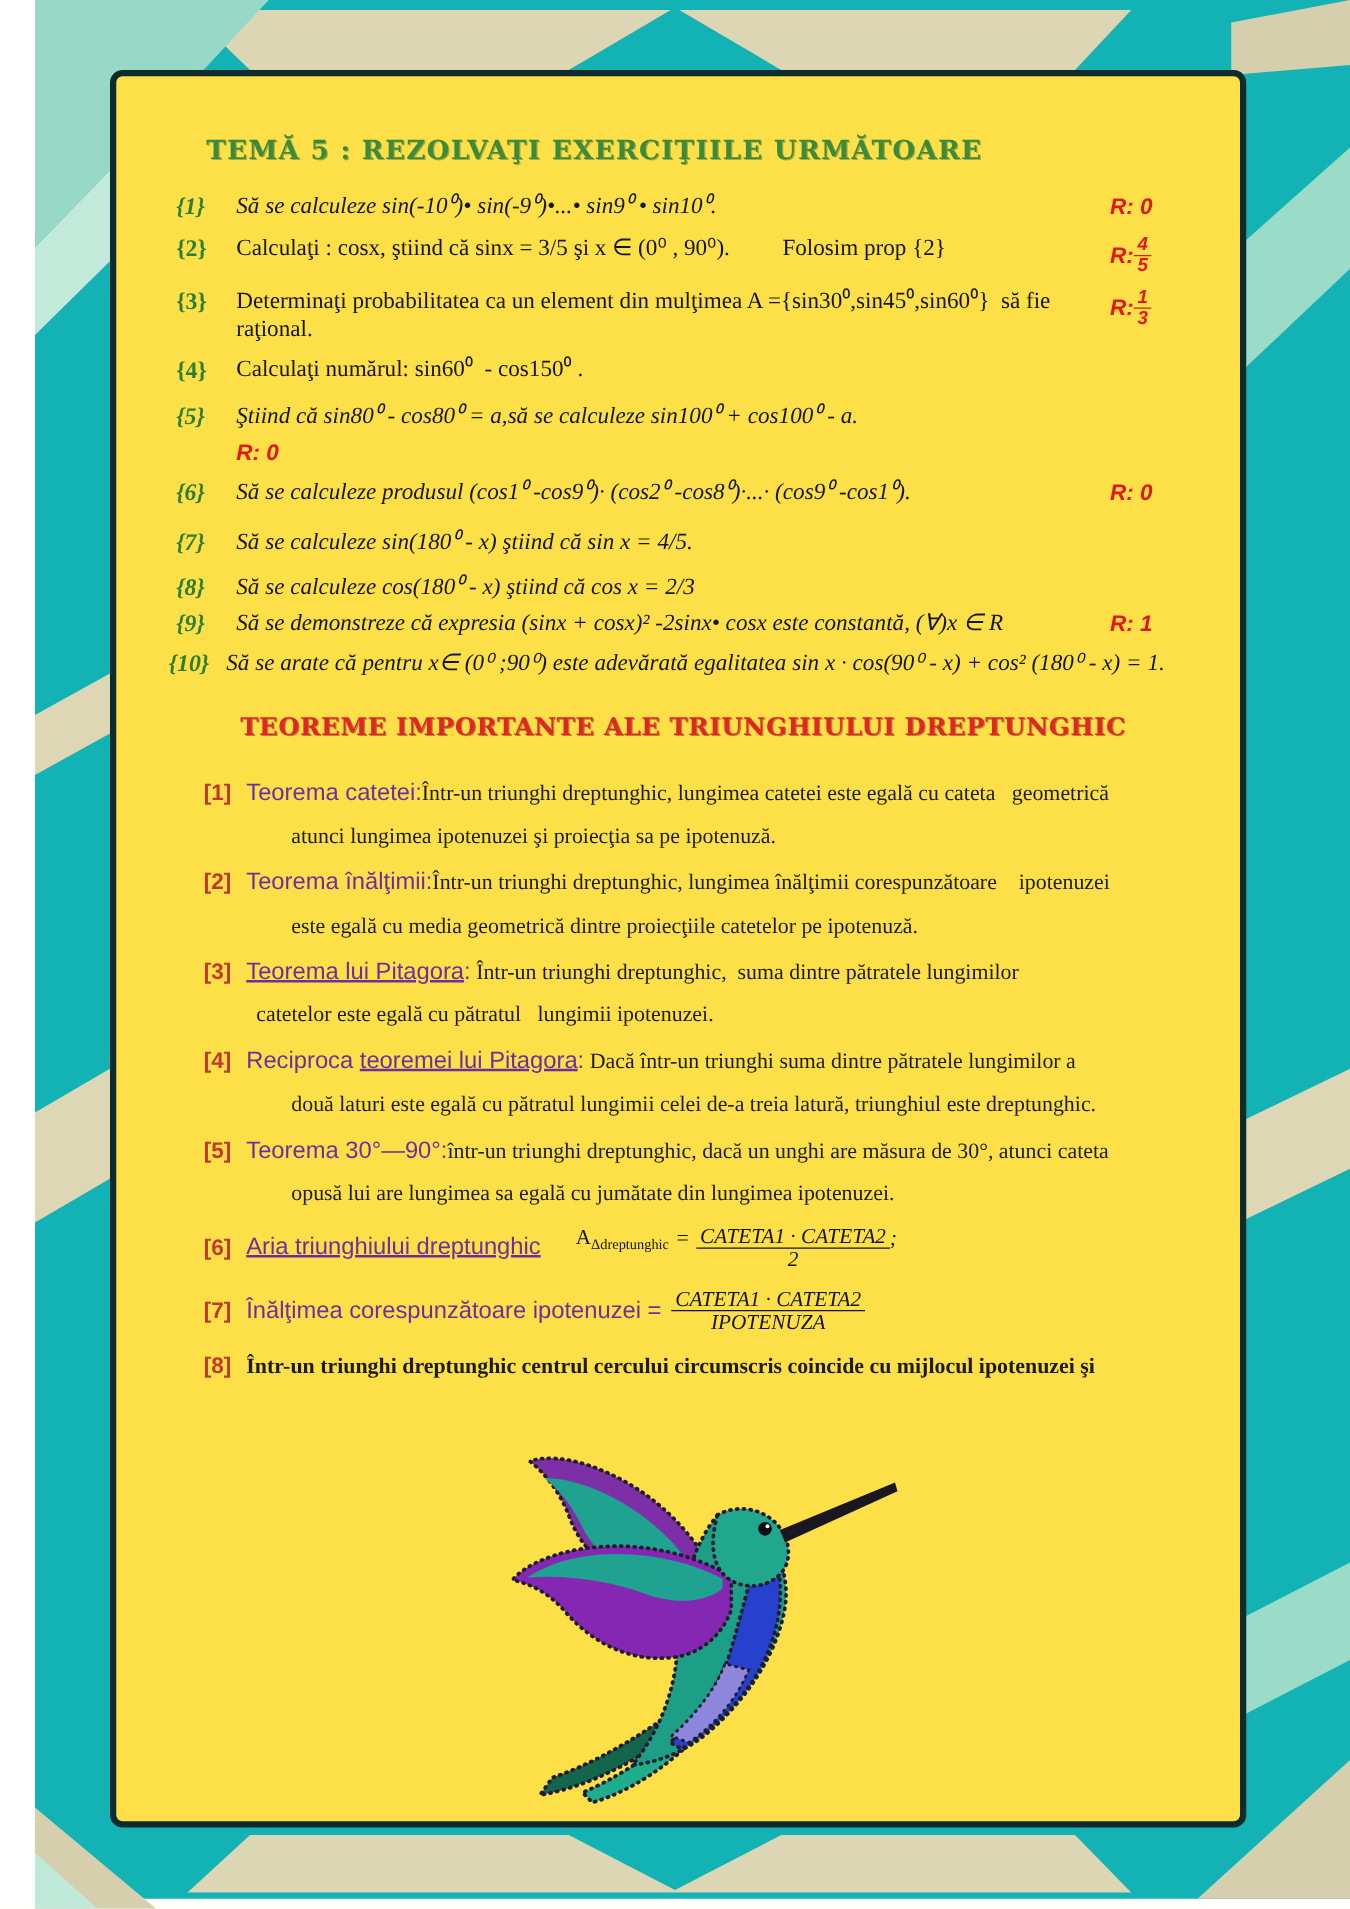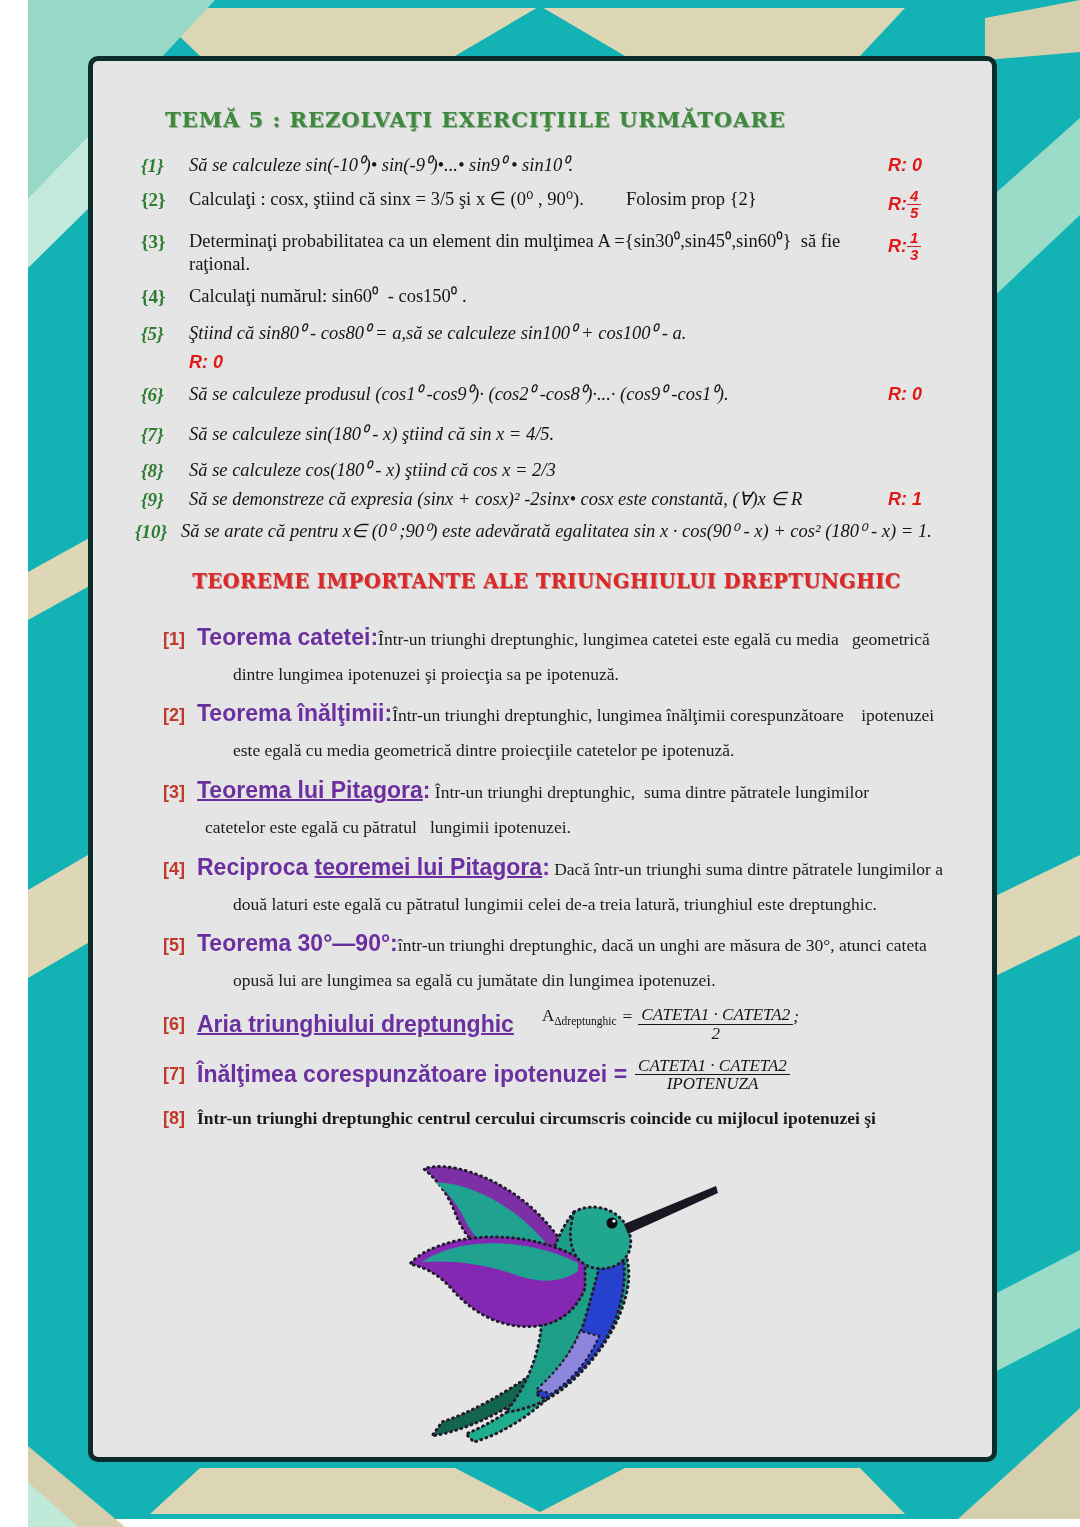--- a/index.html
+++ b/index.html
@@ -1,20 +1,20 @@
 <!DOCTYPE html>
 <html><head>
 <meta charset="utf-8">
 <style>
   html,body{margin:0;padding:0;background:#ffffff;}
   .canvas{position:relative;width:1080px;height:1527px;margin:0 auto;overflow:hidden;
           font-family:"Liberation Serif", serif;}
   .frame-svg{position:absolute;inset:0;z-index:0;}
   .page{position:absolute;left:88px;top:56px;width:899px;height:1396px;z-index:1;
-        background:#e5e5e5;border:5px solid #0d2b2a;border-radius:10px;overflow:hidden;}
+        background:#fde047;border:5px solid #0d2b2a;border-radius:10px;overflow:hidden;}
   .content{padding:46px 40px 0 48px;}
   .keep-ws{white-space:pre-wrap;}
 
   .doc-title{font-family:"DejaVu Serif", serif;font-weight:bold;font-size:21px;
              color:#3c8a3c;letter-spacing:1px;margin:0 0 22px 24px;
              text-shadow:1px 1px 0 rgba(25,70,25,.35);}
 
   .ex{display:flex;align-items:flex-start;font-size:18.5px;color:#151515;line-height:1.25;}
   .ex .num{flex:none;width:48px;font-weight:bold;color:#2e7d32;font-size:19px;}
   .ex.it .num,.ex.it .body{font-style:italic;}
@@ -35,22 +35,22 @@
   .mb12{margin-bottom:12px}.mb14{margin-bottom:14px}.mb16{margin-bottom:16px}
 
   .section-title{font-family:"DejaVu Serif", serif;font-weight:bold;font-size:19.5px;
                  color:#e02626;text-align:center;letter-spacing:.5px;margin:26px 0 30px 0;
                  text-shadow:1px 1px 0 rgba(120,10,10,.45);}
 
   .th{margin:0 0 12px 22px;font-size:17.5px;color:#1b1b1b;line-height:1.3;}
   .th .l1{display:flex;align-items:baseline;}
   .tnum{flex:none;font-family:"Liberation Sans", sans-serif;font-weight:bold;
         color:#c0392b;font-size:18px;margin-right:12px;}
-  .ttl{font-family:"Liberation Sans", sans-serif;font-weight:bold;color:#6b2fa0;
-       font-size:23px;}
+  .ttl{font-family:"Liberation Sans", sans-serif;font-weight:normal;color:#6b2fa0;
+       font-size:19px;}
   .ttl.u{text-decoration:underline;text-decoration-thickness:2px;}
   .tbody{}
   .l2{margin:10px 0 14px 70px;}
   .l2.small-ind{margin-left:42px;}
   .bold-body{font-weight:bold;}
 
   .formula-row{display:flex;align-items:center;margin:6px 0 14px 22px;}
   .formula{display:inline-flex;align-items:flex-start;font-style:italic;font-size:17.5px;
            color:#141414;margin-left:28px;}
   .formula .avar{font-style:normal;font-size:17px;}
@@ -163,23 +163,23 @@
       <div class="ex it" style="margin-left:-6px;">
         <span class="num" style="width:46px;">{10}</span>
         <span class="body keep-ws">Să se arate că pentru x∈ (0⁰ ;90⁰) este adevărată egalitatea sin x · cos(90⁰ - x) + cos² (180⁰ - x) = 1.</span>
       </div>
 
       <h2 class="section-title">TEOREME IMPORTANTE ALE TRIUNGHIULUI DREPTUNGHIC</h2>
 
       <div class="th">
         <div class="l1">
           <span class="tnum">[1]</span>
-          <span><span class="ttl">Teorema catetei:</span><span class="tbody keep-ws">Într-un triunghi dreptunghic, lungimea catetei este egală cu media   geometrică</span></span>
-        </div>
-        <div class="l2 keep-ws">dintre lungimea ipotenuzei şi proiecţia sa pe ipotenuză.</div>
+          <span><span class="ttl">Teorema catetei:</span><span class="tbody keep-ws">Într-un triunghi dreptunghic, lungimea catetei este egală cu cateta   geometrică</span></span>
+        </div>
+        <div class="l2 keep-ws">atunci lungimea ipotenuzei şi proiecţia sa pe ipotenuză.</div>
       </div>
 
       <div class="th">
         <div class="l1">
           <span class="tnum">[2]</span>
           <span><span class="ttl">Teorema înălţimii:</span><span class="tbody keep-ws">Într-un triunghi dreptunghic, lungimea înălţimii corespunzătoare    ipotenuzei</span></span>
         </div>
         <div class="l2 keep-ws">este egală cu media geometrică dintre proiecţiile catetelor pe ipotenuză.</div>
       </div>
 

